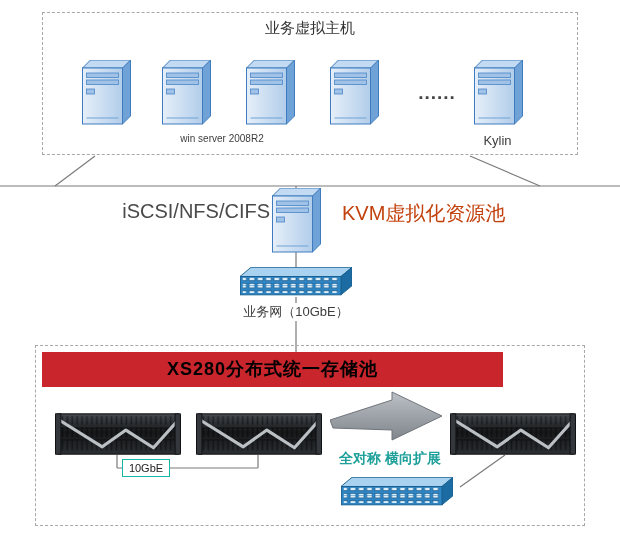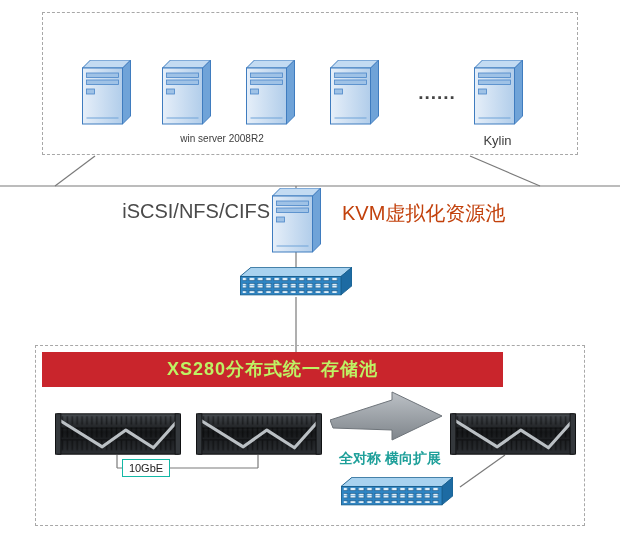--- a/index.html
+++ b/index.html
@@ -30,21 +30,21 @@
   .kylin-label{ left:461px; top:133px; width:73px;  text-align:center; font-size:13px; }
 
   .protocols  { left:70px;  top:200px; width:200px; text-align:right; font-size:20px; color:#4a4a4a; }
   .kvm-server { left:268px; top:188px; }
   .kvm-label  { left:342px; top:200px; width:210px; text-align:left; font-size:20px; color:#c2410c; }
   .switch-icon{ width:112px; height:30px; }
   .switch-top { left:240px; top:267px; }
   .network-label { left:224px; top:303px; width:144px; text-align:center; font-size:13px; background:#fff; }
 
   .banner { left:42px; top:352px; width:461px; height:35px;
-            background:var(--banner-red,#c9252c); color:#bef264;
+            background:var(--banner-red,#c9252c); color:#000000;
             font-size:18px; font-weight:bold; text-align:center; line-height:35px; letter-spacing:1px; }
   .storage-icon { width:126px; height:42px; }
   .st1 { left:55px;  top:413px; }
   .st2 { left:196px; top:413px; }
   .st3 { left:450px; top:413px; }
   .arrow-icon  { left:330px; top:390px; width:112px; height:52px; }
   .scale-label { left:310px; top:450px; width:160px; text-align:center;
                  font-size:14px; font-weight:bold; color:var(--accent-teal,#1fa09a); }
   .gbe-box { left:122px; top:459px; width:48px; height:18px; background:#fff;
              border:1px solid #14b8a6; font-size:11px; text-align:center; line-height:16px; color:#222; }
@@ -117,20 +117,21 @@
     <line x1="0" y1="186" x2="620" y2="186"></line>
     <line x1="296" y1="186" x2="296" y2="270"></line>
     <line x1="296" y1="297" x2="296" y2="352"></line>
     <line x1="117" y1="455" x2="117" y2="468"></line>
     <line x1="258" y1="455" x2="258" y2="468"></line>
     <line x1="117" y1="468" x2="258" y2="468"></line>
     <line x1="505" y1="455" x2="460" y2="487"></line>
   </svg>
 
   <div class="abs layer dashed-box top-box"></div>
+  <div class="abs layer top-title">业务虚拟主机</div>
 
   <svg class="abs layer server-icon s1">
       <use href="#sym-server"></use>
     </svg>
   <svg class="abs layer server-icon s2">
       <use href="#sym-server"></use>
     </svg>
   <svg class="abs layer server-icon s3">
       <use href="#sym-server"></use>
     </svg>
@@ -147,20 +148,21 @@
 
   <div class="abs layer protocols">iSCSI/NFS/CIFS</div>
   <svg class="abs layer server-icon kvm-server">
       <use href="#sym-server"></use>
     </svg>
   <div class="abs layer kvm-label">KVM虚拟化资源池</div>
 
   <svg class="abs layer switch-icon switch-top">
       <use href="#sym-switch"></use>
     </svg>
+  <div class="abs layer network-label">业务网（10GbE）</div>
 
   <div class="abs layer dashed-box storage-box"></div>
   <div class="abs layer banner">XS280分布式统一存储池</div>
 
   <svg class="abs layer storage-icon st1">
       <use href="#sym-storage"></use>
     </svg>
   <svg class="abs layer storage-icon st2">
       <use href="#sym-storage"></use>
     </svg>

